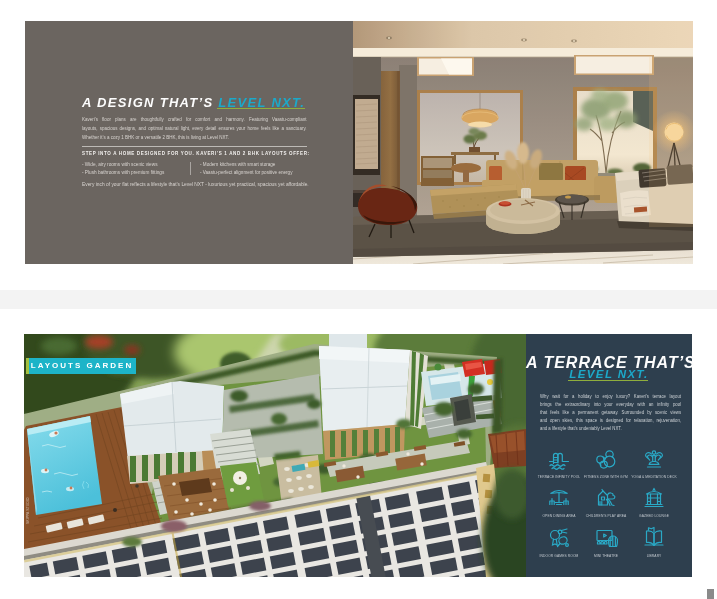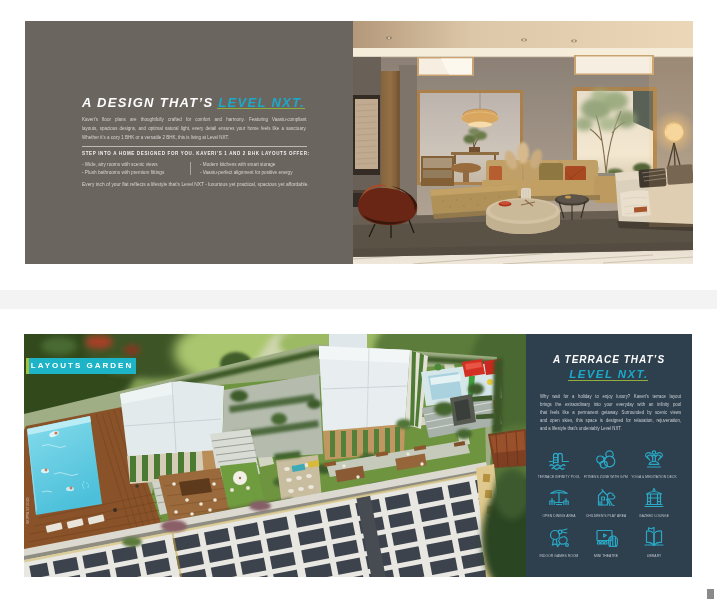--- a/index.html
+++ b/index.html
@@ -643,21 +643,21 @@
 
       <text x="5" y="190" font-size="3.5" fill="#e8e8e8" opacity="0.65" font-family="Liberation Sans, sans-serif" transform="rotate(-90 5 190)">SKIPPA STUDIO</text>
     </svg>
   </div>
 
   <div class="abs" style="left:1.5px;top:23.5px;width:3px;height:16px;background:#a3c13f;"></div>
   <div class="abs" style="left:4.5px;top:23.5px;width:107px;height:16px;background:#1db4c8;color:#fff;font-size:8px;font-weight:bold;letter-spacing:2px;line-height:16px;text-align:center;">LAYOUTS GARDEN</div>
 
   <div class="abs" style="left:502px;top:0;width:166px;height:243px;background:#2e3f4e;color:#fff;">
 
-    <div class="abs" style="left:0;top:20px;width:166px;text-align:center;font-size:10px;font-weight:bold;font-style:italic;letter-spacing:1px;white-space:nowrap;color:#fdfdfd;">A TERRACE THAT’S</div>
+    <div class="abs" style="left:0;top:20px;width:166px;text-align:center;font-size:16px;font-weight:bold;font-style:italic;letter-spacing:1px;white-space:nowrap;color:#fdfdfd;">A TERRACE THAT’S</div>
     <div class="abs" style="left:0;top:34px;width:166px;text-align:center;font-size:11.5px;font-weight:bold;font-style:italic;letter-spacing:1.4px;color:#1ca9c9;">LEVEL NXT.</div>
     <div class="abs" style="left:42px;top:45.5px;width:80px;height:1.5px;background:#8fae3d;"></div>
 
     <div class="abs" style="left:14px;top:57.5px;width:328px;font-size:10px;line-height:16px;color:#ccd1d5;text-align:justify;transform:scale(0.43,0.5);transform-origin:0 0;">
       <div style="text-align-last:justify;">Why wait for a holiday to enjoy luxury? Kaveri’s terrace layout</div>
       <div style="text-align-last:justify;">brings the extraordinary into your everyday with an infinity pool</div>
       <div style="text-align-last:justify;">that feels like a permanent getaway. Surrounded by scenic views</div>
       <div style="text-align-last:justify;">and open skies, this space is designed for relaxation, rejuvenation,</div>
       <div>and a lifestyle that’s undeniably Level NXT.</div>
     </div>

